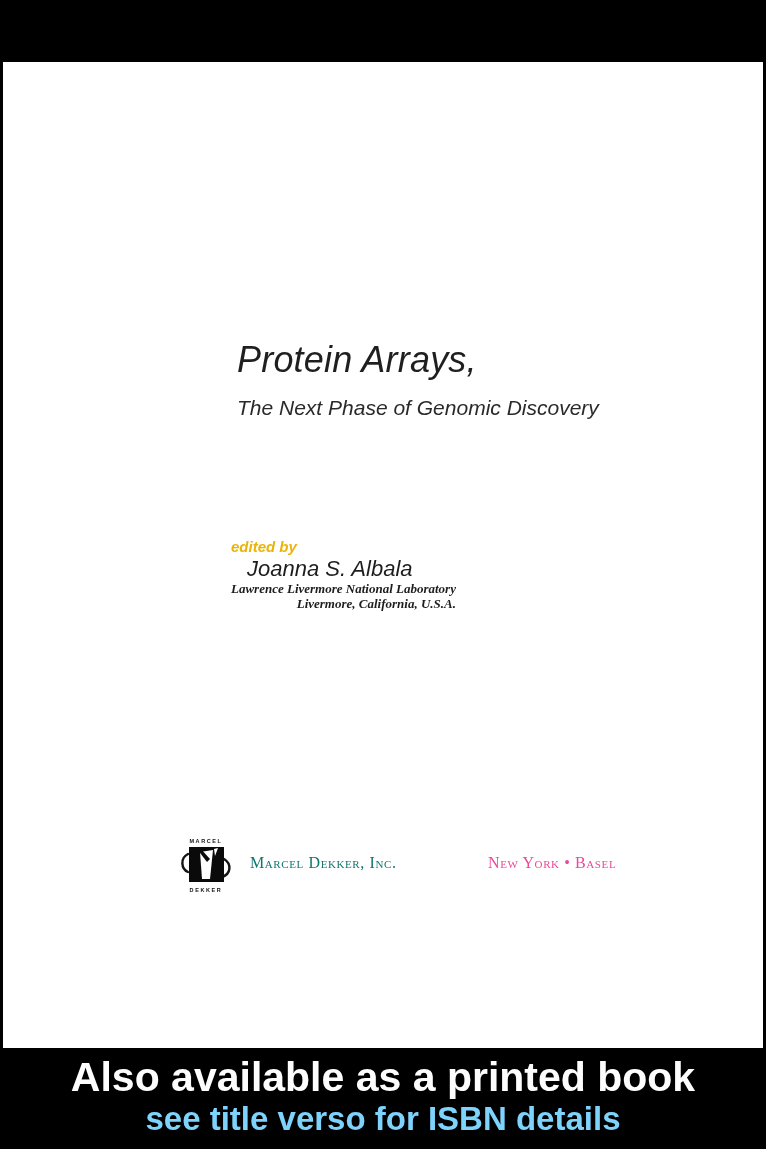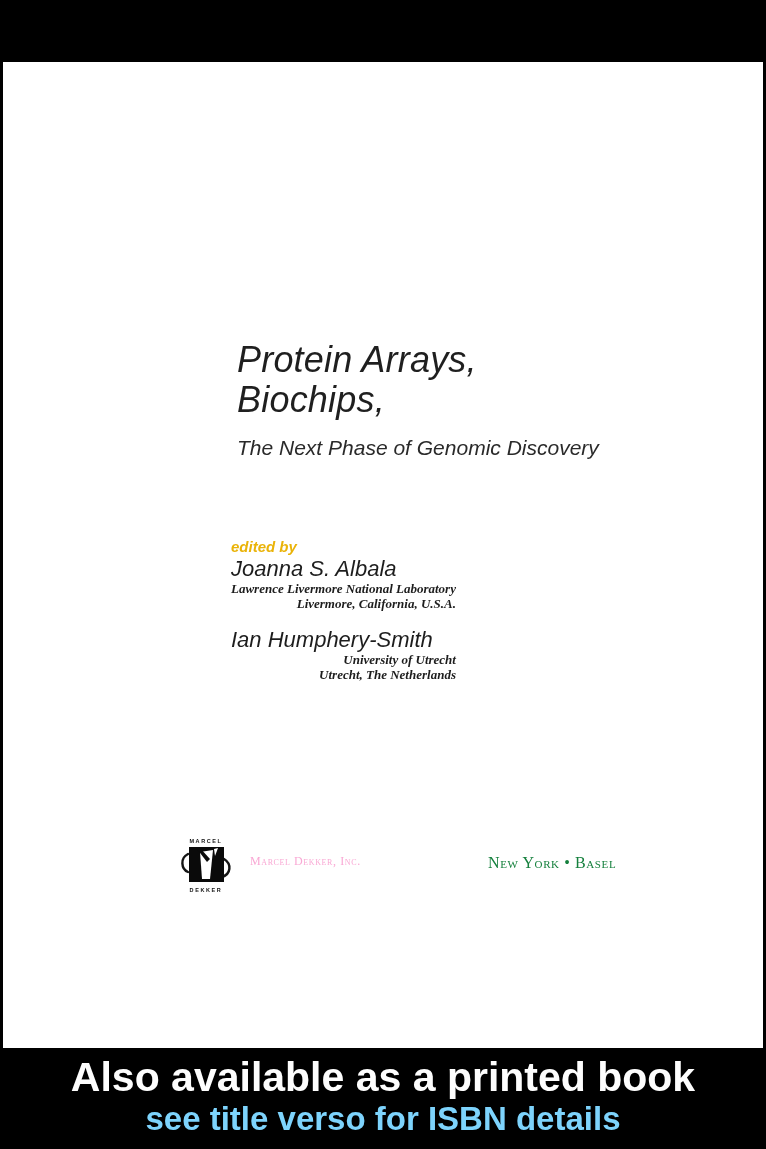--- a/index.html
+++ b/index.html
@@ -61,20 +61,21 @@
     font-weight: bold;
     font-size: 15px;
     line-height: 18px;
     color: #eab308;
   }
   .editor-name {
     font-style: italic;
     font-size: 22px;
     line-height: 25px;
     color: #1d1d1d;
+    margin-left: 16px;
   }
   .affil {
     font-family: "Liberation Serif", serif;
     font-style: italic;
     font-weight: bold;
     font-size: 13px;
     line-height: 15px;
     color: #1d1d1d;
     text-align: right;
   }
@@ -95,33 +96,33 @@
     letter-spacing: 1.6px;
     fill: #141414;
   }
   .hook { stroke: #141414; stroke-width: 2.4; fill: none; stroke-linecap: round; }
   .publisher-name {
     position: absolute;
     left: 250px;
     top: 854px;
     font-family: "Liberation Serif", serif;
     font-variant: small-caps;
-    font-size: 12px;
+    font-size: 16px;
     letter-spacing: 0.6px;
-    color: #f9a8d4;
+    color: #0f766e;
   }
   .publisher-locations {
     position: absolute;
     left: 488px;
     top: 854px;
     font-family: "Liberation Serif", serif;
     font-variant: small-caps;
     font-size: 16px;
     letter-spacing: 0.6px;
-    color: #15803d;
+    color: #ec4899;
   }
 
   
   .banner {
     position: absolute;
     left: 0;
     right: 0;
     bottom: 0;
     height: 101px;
     background: #000000;
@@ -147,35 +148,29 @@
 </style>
 </head>
 <body>
 
 <div class="stage">
 
   <div class="page"></div>
 
   <div class="title-block">
     <div class="title-line">Protein Arrays,</div>
-    <div class="title-line">Biochips,</div>
     <div class="subtitle">The Next Phase of Genomic Discovery</div>
   </div>
 
   <div class="editors-block">
     <div class="edited-by">edited by</div>
     <div class="editor">
       <div class="editor-name">Joanna S. Albala</div>
       <div class="affil">Lawrence Livermore National Laboratory</div>
       <div class="affil">Livermore, California, U.S.A.</div>
-    </div>
-    <div class="editor editor-2">
-      <div class="editor-name">Ian Humphery-Smith</div>
-      <div class="affil">University of Utrecht</div>
-      <div class="affil">Utrecht, The Netherlands</div>
     </div>
   </div>
 
   <svg class="logo" viewBox="0 0 54 58" aria-hidden="true">
     <text x="27" y="8" text-anchor="middle" class="logo-text">MARCEL</text>
     <path class="hook" d="M9 19 C1 23 2 34 9 37"></path>
     <path class="hook" d="M45 24 C53 29 52 39 43 42"></path>
     <rect x="10" y="12" width="35" height="35" fill="#0a0a0a"></rect>
     <polygon points="21,17 34,15 31,44 23,44" fill="#ffffff"></polygon>
     <polygon points="18,14 21,13 31,24 28,27" fill="#0a0a0a"></polygon>

